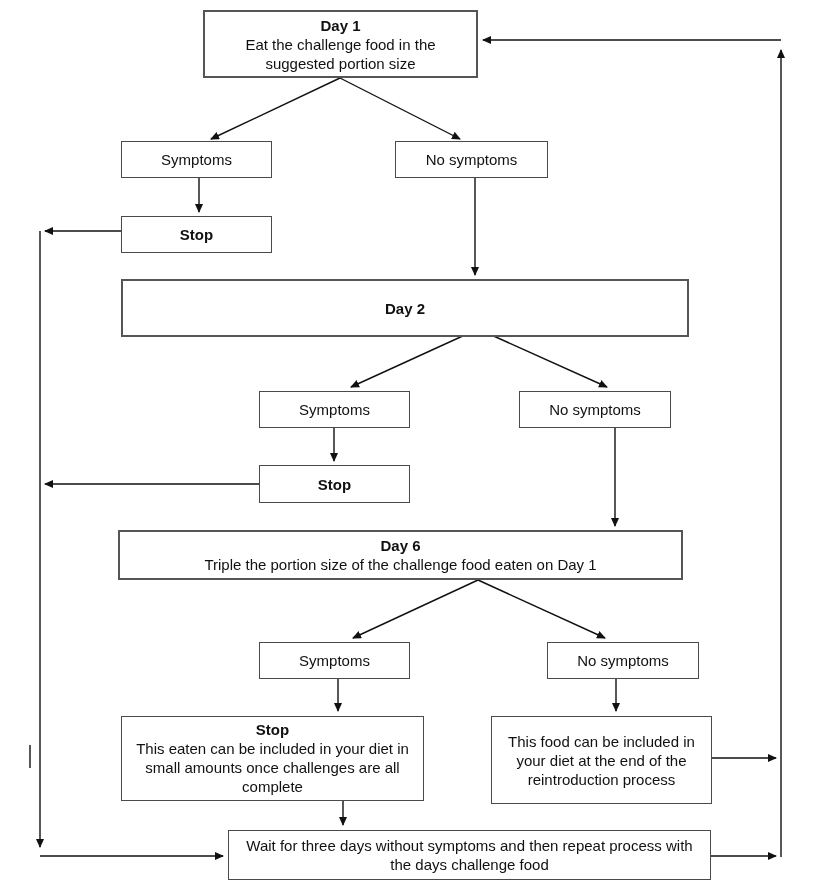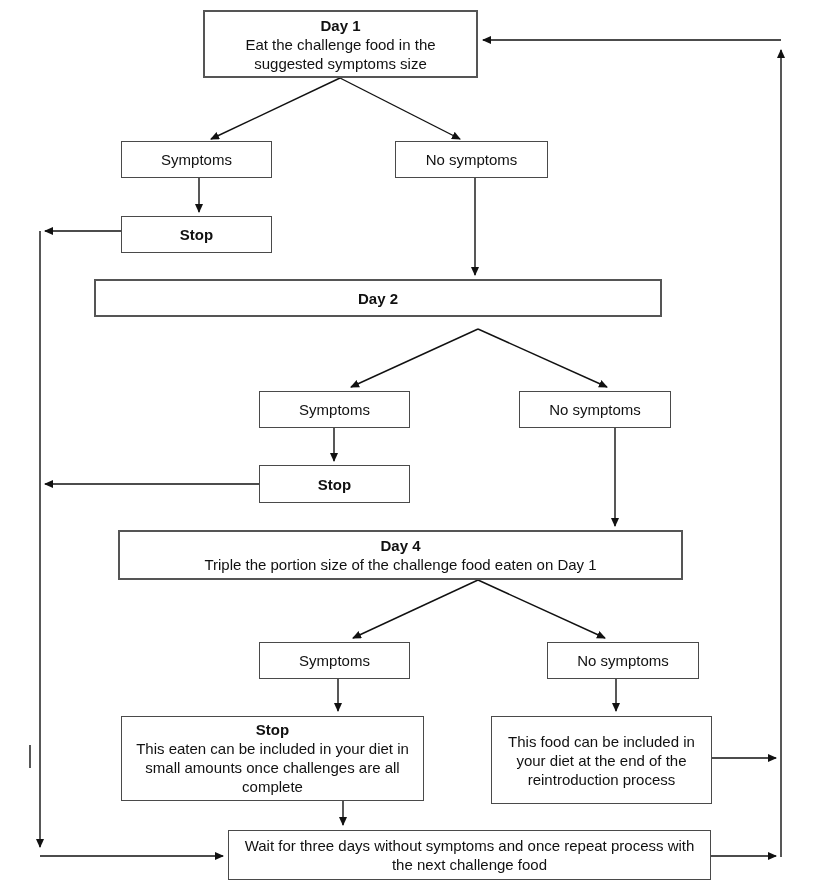--- a/index.html
+++ b/index.html
@@ -67,53 +67,53 @@
       <path d="M712,758 L776,758" marker-end="url(#ah)"></path>
       <path d="M711,856 L776,856" marker-end="url(#ah)"></path>
       <path d="M781,857 L781,50" marker-end="url(#ah)"></path>
       <path d="M781,40 L483,40" marker-end="url(#ah)"></path>
       <path d="M30,745 L30,768"></path>
     </g>
   </svg>
 
   <div class="node major" style="left:203px; top:10px; width:275px; height:68px">
     <div class="node-title">Day 1</div>
-    <div class="node-text">Eat the challenge food in the suggested symptoms size</div>
+    <div class="node-text">Eat the challenge food in the suggested portion size</div>
   </div>
 
   <div class="node" style="left:121px; top:141px; width:151px; height:37px">
     <div>Symptoms</div>
   </div>
 
   <div class="node" style="left:395px; top:141px; width:153px; height:37px">
     <div>No symptoms</div>
   </div>
 
   <div class="node" style="left:121px; top:216px; width:151px; height:37px">
     <div class="node-title">Stop</div>
   </div>
 
-  <div class="node major" style="left:94px; top:279px; width:568px; height:38px">
+  <div class="node major" style="left:121px; top:279px; width:568px; height:58px">
     <div class="node-title">Day 2</div>
   </div>
 
   <div class="node" style="left:259px; top:391px; width:151px; height:37px">
     <div>Symptoms</div>
   </div>
 
   <div class="node" style="left:519px; top:391px; width:152px; height:37px">
     <div>No symptoms</div>
   </div>
 
   <div class="node" style="left:259px; top:465px; width:151px; height:38px">
     <div class="node-title">Stop</div>
   </div>
 
   <div class="node major" style="left:118px; top:530px; width:565px; height:50px">
-    <div class="node-title">Day 4</div>
+    <div class="node-title">Day 6</div>
     <div class="node-text">Triple the portion size of the challenge food eaten on Day 1</div>
   </div>
 
   <div class="node" style="left:259px; top:642px; width:151px; height:37px">
     <div>Symptoms</div>
   </div>
 
   <div class="node" style="left:547px; top:642px; width:152px; height:37px">
     <div>No symptoms</div>
   </div>
@@ -121,16 +121,16 @@
   <div class="node" style="left:121px; top:716px; width:303px; height:85px; justify-content:flex-start; padding-top:3px">
     <div class="node-title">Stop</div>
     <div class="node-text">This eaten can be included in your diet in small amounts once challenges are all complete</div>
   </div>
 
   <div class="node" style="left:491px; top:716px; width:221px; height:88px">
     <div class="node-text">This food can be included in your diet at the end of the reintroduction process</div>
   </div>
 
   <div class="node" style="left:228px; top:830px; width:483px; height:50px">
-    <div class="node-text">Wait for three days without symptoms and once repeat process with the next challenge food</div>
+    <div class="node-text">Wait for three days without symptoms and then repeat process with the days challenge food</div>
   </div>
 
 </div>
 
 </body></html>

